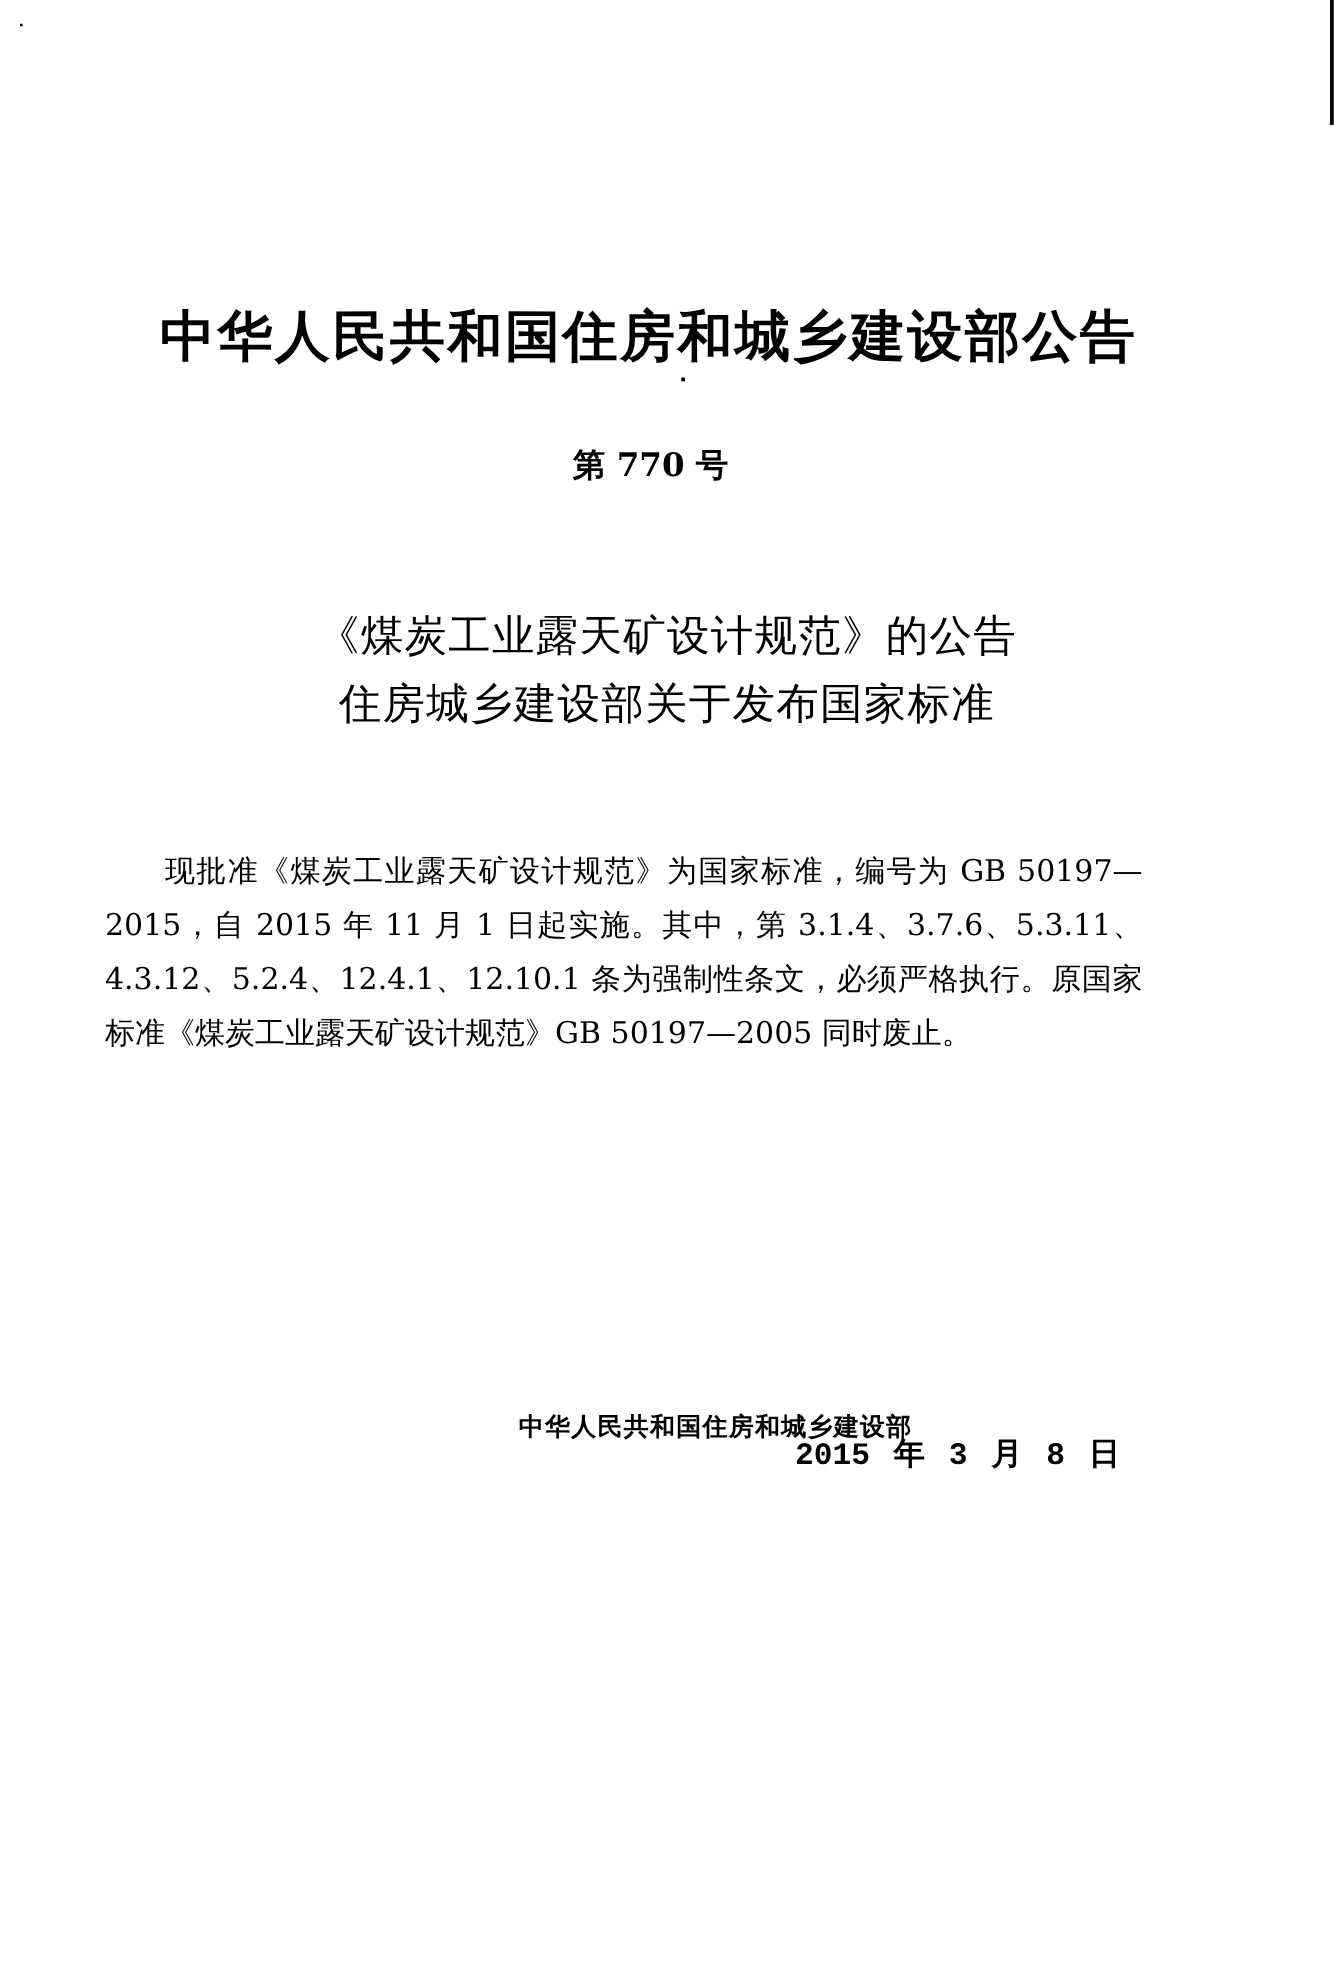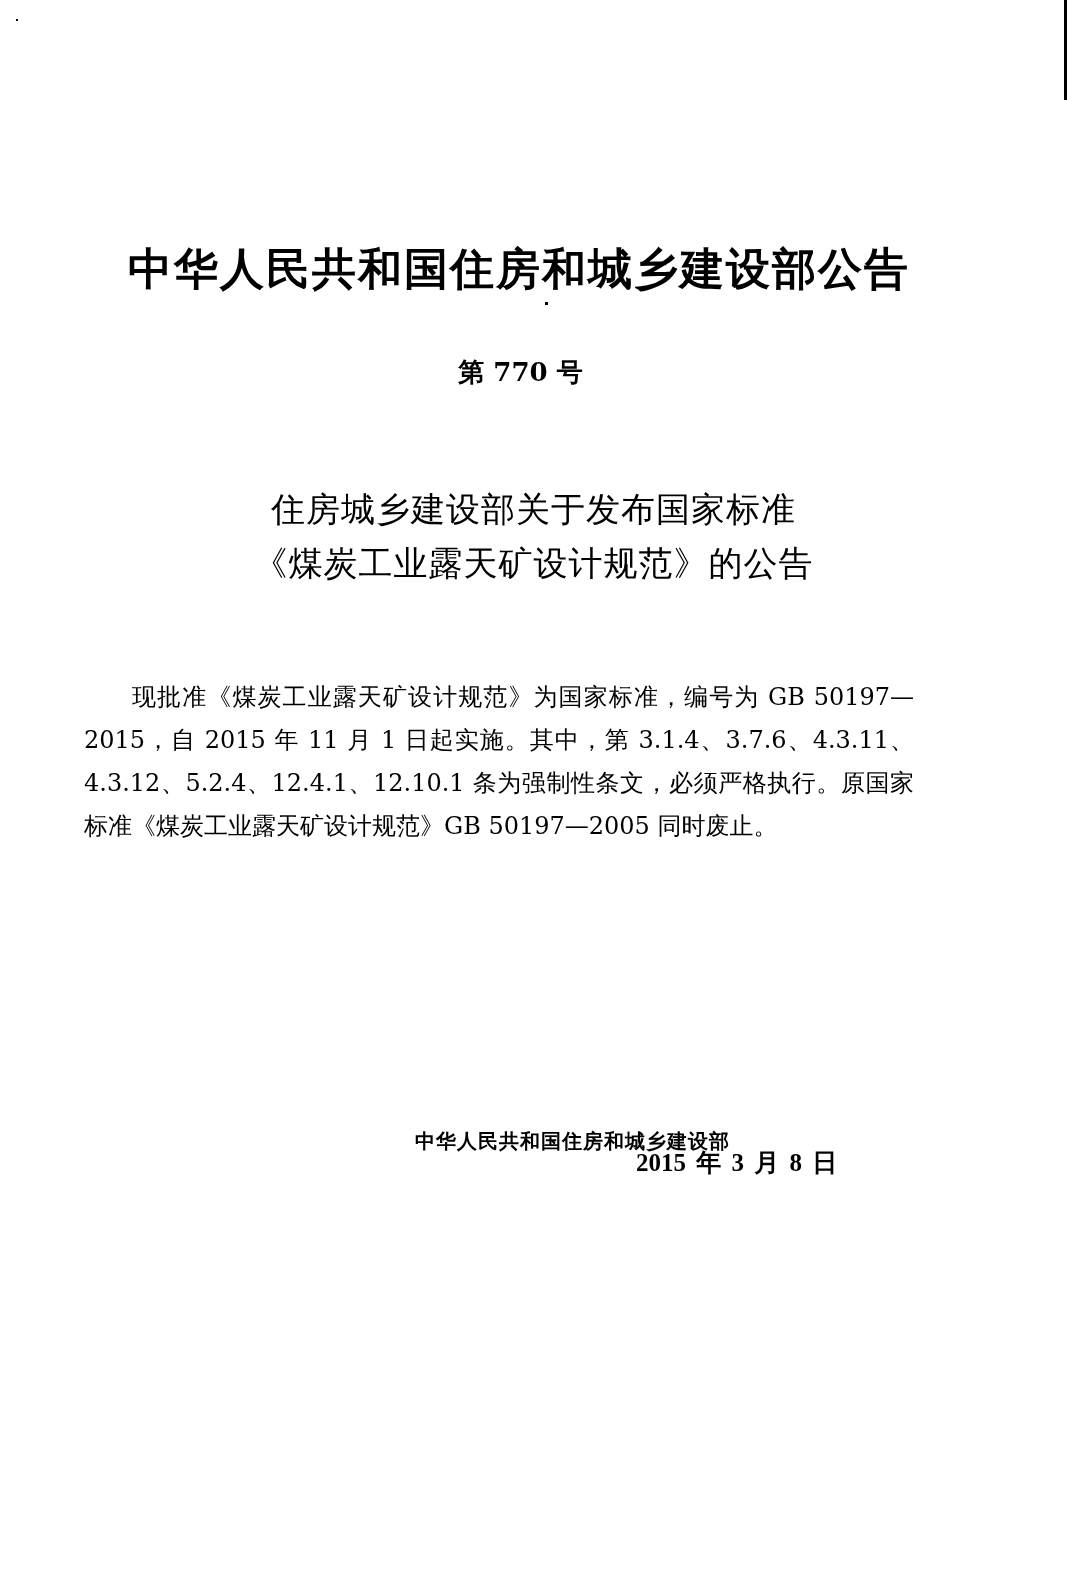--- a/index.html
+++ b/index.html
@@ -93,39 +93,39 @@
       font-weight: bold;
       letter-spacing: 1px;
       white-space: nowrap;
     }
     .date {
       position: absolute;
       left: 636px;
       top: 1146px;
       font-size: 25px;
       font-weight: bold;
-      font-family: Liberation Serif, serif;
+      font-family: Liberation Mono, monospace;
       white-space: nowrap;
       word-spacing: 4px;
     }
   </style>
 </head>
 <body>
 
 <div class="edge-bar"></div>
 <div class="speck"></div>
 <div class="speck2"></div>
 
 <div class="main-title">中华人民共和国住房和城乡建设部公告</div>
 
 <div class="doc-number">第 770 号</div>
 
 <div class="subtitle">
+  <div>《煤炭工业露天矿设计规范》的公告</div>
   <div>住房城乡建设部关于发布国家标准</div>
-  <div>《煤炭工业露天矿设计规范》的公告</div>
 </div>
 
 <div class="body-text">
-  <p>现批准《煤炭工业露天矿设计规范》为国家标准，编号为 GB 50197—2015，自 2015 年 11 月 1 日起实施。其中，第 3.1.4、3.7.6、4.3.11、4.3.12、5.2.4、12.4.1、12.10.1 条为强制性条文，必须严格执行。原国家标准《煤炭工业露天矿设计规范》GB 50197—2005 同时废止。</p>
+  <p>现批准《煤炭工业露天矿设计规范》为国家标准，编号为 GB 50197—2015，自 2015 年 11 月 1 日起实施。其中，第 3.1.4、3.7.6、5.3.11、4.3.12、5.2.4、12.4.1、12.10.1 条为强制性条文，必须严格执行。原国家标准《煤炭工业露天矿设计规范》GB 50197—2005 同时废止。</p>
 </div>
 
 <div class="signature">中华人民共和国住房和城乡建设部</div>
 <div class="date">2015 年 3 月 8 日</div>
 
 </body></html>

